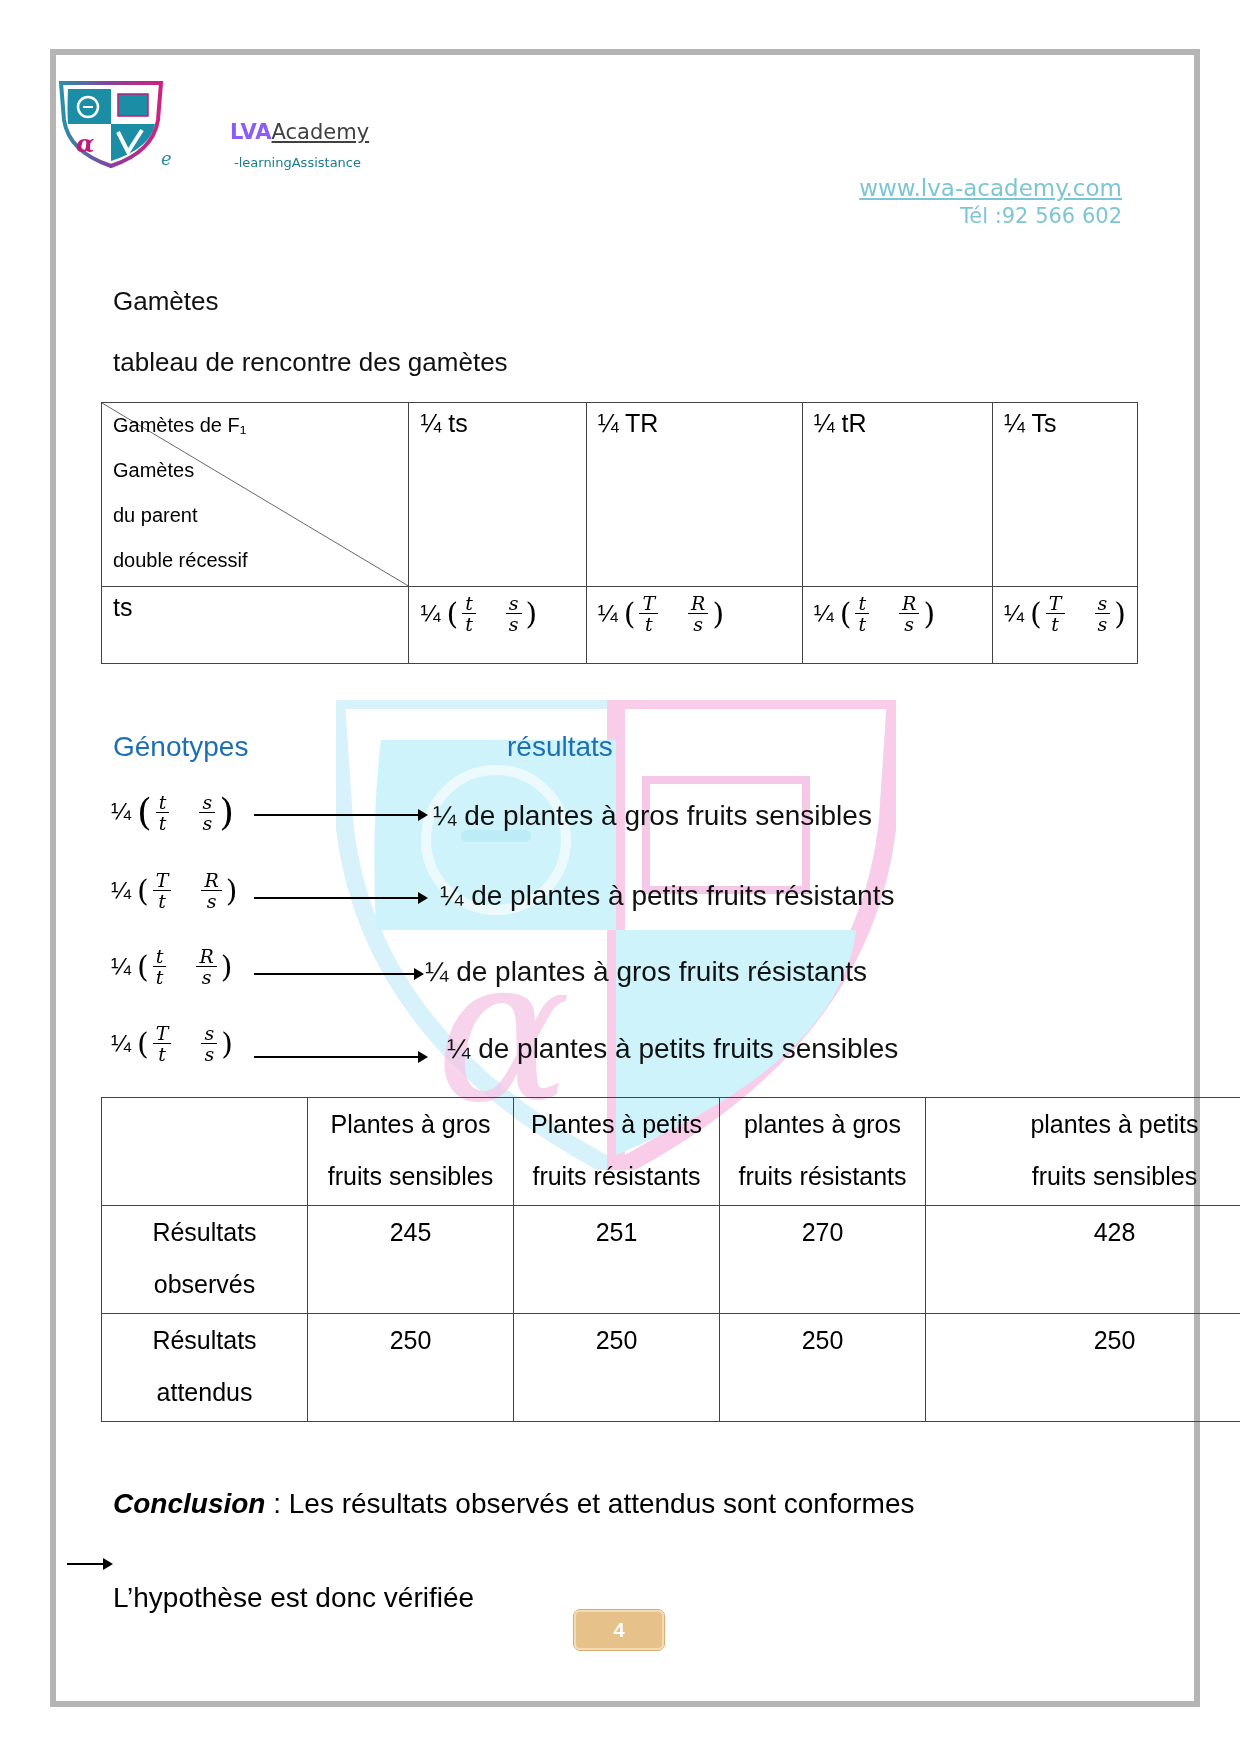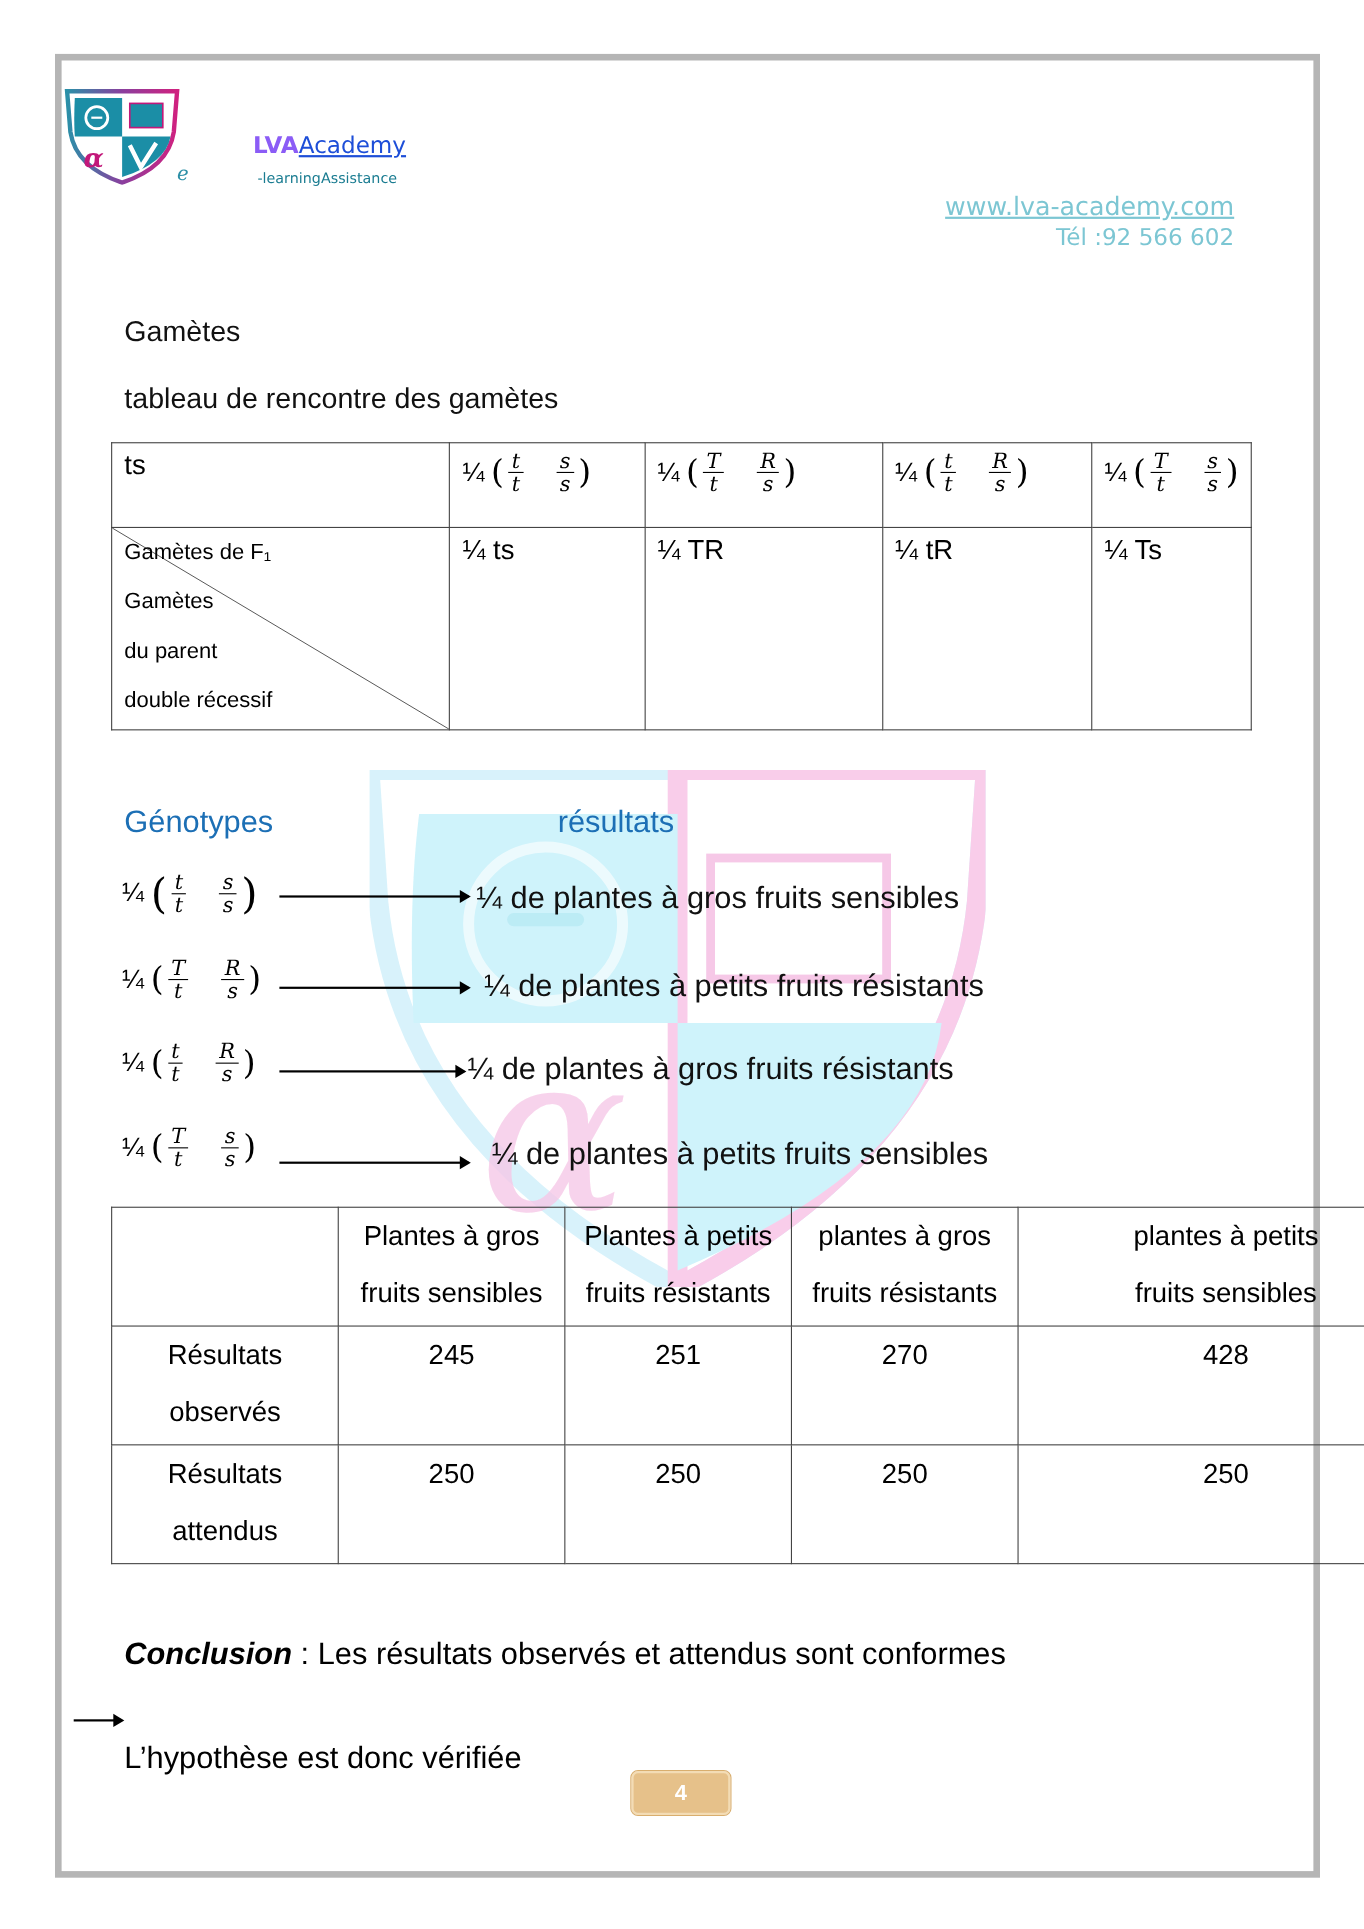--- a/index.html
+++ b/index.html
@@ -8,21 +8,21 @@
   .page-frame { position: absolute; left: 50px; top: 49px; width: 1138px; height: 1646px;
                 border: 6px solid #b5b5b5; box-sizing: content-box; }
 
   
   .logo { position: absolute; left: 58px; top: 80px; width: 106px; height: 88px; }
   .logo-e { position: absolute; left: 161px; top: 148px; font-family: "DejaVu Serif", serif;
             font-style: italic; color: #2b8fa6; font-size: 18px; }
   .brand { position: absolute; left: 230px; top: 120px; font-family: "DejaVu Sans", sans-serif;
            font-size: 21px; letter-spacing: 0px; }
   .brand .lva { color: #8b5cf6; font-weight: bold; }
-  .brand .academy { color: #1d4ed8; text-decoration: underline; }
+  .brand .academy { color: #404040; text-decoration: underline; }
   .tagline { position: absolute; left: 234px; top: 155px; font-family: "DejaVu Sans", sans-serif;
              font-size: 13px; color: #1a7c91; }
   .website { position: absolute; right: 118px; top: 175px; font-family: "DejaVu Sans", sans-serif;
              font-size: 23px; color: #7cc6d3; text-decoration: underline; text-align: right; }
   .phone { position: absolute; right: 118px; top: 204px; font-family: "DejaVu Sans", sans-serif;
            font-size: 21px; color: #7cc6d3; text-align: right; }
 
   
   .body-text { font-family: "Liberation Sans", sans-serif; font-size: 26px; color: #111; }
   .heading { position: absolute; left: 113px; }
@@ -109,104 +109,104 @@
   <rect x="125" y="130" width="70" height="12" rx="6" fill="#b9ebf5"></rect>
   <rect x="310" y="80" width="160" height="110" fill="none" stroke="#f6c6e6" stroke-width="8"></rect>
   <text x="100" y="400" font-family="DejaVu Serif, serif" font-style="italic" font-size="200" fill="#f6c6e6" opacity="0.8">α</text>
 </svg>
 
 <div class="heading body-text" style="top:286px;">Gamètes</div>
 <div class="heading body-text" style="top:347px;">tableau de rencontre des gamètes</div>
 
 <table class="t1">
   <tbody>
-      <tr style="height:77px;">
-    <td class="cellpad">ts</td>
-    <td class="cellpad">
-      <span class="geno">
-        <span class="quarter">¼</span>
-            <span class="paren">(</span>
-        <span class="frac">
-              <span class="num">t</span>
-              <span class="den">t</span>
-            </span>
-        <span class="gap"></span>
-        <span class="frac">
-              <span class="num">s</span>
-              <span class="den">s</span>
-            </span>
-            <span class="paren">)</span>
-      </span>
-    </td>
-    <td class="cellpad">
-      <span class="geno">
-        <span class="quarter">¼</span>
-            <span class="paren">(</span>
-        <span class="frac">
-              <span class="num">T</span>
-              <span class="den">t</span>
-            </span>
-        <span class="gap"></span>
-        <span class="frac">
-              <span class="num">R</span>
-              <span class="den">s</span>
-            </span>
-            <span class="paren">)</span>
-      </span>
-    </td>
-    <td class="cellpad">
-      <span class="geno">
-        <span class="quarter">¼</span>
-            <span class="paren">(</span>
-        <span class="frac">
-              <span class="num">t</span>
-              <span class="den">t</span>
-            </span>
-        <span class="gap"></span>
-        <span class="frac">
-              <span class="num">R</span>
-              <span class="den">s</span>
-            </span>
-            <span class="paren">)</span>
-      </span>
-    </td>
-    <td class="cellpad">
-      <span class="geno">
-        <span class="quarter">¼</span>
-            <span class="paren">(</span>
-        <span class="frac">
-              <span class="num">T</span>
-              <span class="den">t</span>
-            </span>
-        <span class="gap"></span>
-        <span class="frac">
-              <span class="num">s</span>
-              <span class="den">s</span>
-            </span>
-            <span class="paren">)</span>
-      </span>
-    </td>
-  </tr>
-  <tr style="height:184px;">
+      <tr style="height:184px;">
     <td class="diag-cell" style="width:349px;">
       <svg class="diag-svg" preserveAspectRatio="none" viewBox="0 0 100 100">
         <line x1="0" y1="0" x2="100" y2="100" stroke="#000" stroke-width="0.6" vector-effect="non-scaling-stroke"></line>
       </svg>
       <div class="diag-text">
         <div>Gamètes de F₁</div>
         <div>Gamètes</div>
         <div>du parent</div>
         <div>double récessif</div>
       </div>
     </td>
     <td class="cellpad" style="width:162px;">¼ ts</td>
     <td class="cellpad" style="width:207px;">¼ TR</td>
     <td class="cellpad" style="width:177px;">¼ tR</td>
     <td class="cellpad">¼ Ts</td>
   </tr>
+  <tr style="height:77px;">
+    <td class="cellpad">ts</td>
+    <td class="cellpad">
+      <span class="geno">
+        <span class="quarter">¼</span>
+            <span class="paren">(</span>
+        <span class="frac">
+              <span class="num">t</span>
+              <span class="den">t</span>
+            </span>
+        <span class="gap"></span>
+        <span class="frac">
+              <span class="num">s</span>
+              <span class="den">s</span>
+            </span>
+            <span class="paren">)</span>
+      </span>
+    </td>
+    <td class="cellpad">
+      <span class="geno">
+        <span class="quarter">¼</span>
+            <span class="paren">(</span>
+        <span class="frac">
+              <span class="num">T</span>
+              <span class="den">t</span>
+            </span>
+        <span class="gap"></span>
+        <span class="frac">
+              <span class="num">R</span>
+              <span class="den">s</span>
+            </span>
+            <span class="paren">)</span>
+      </span>
+    </td>
+    <td class="cellpad">
+      <span class="geno">
+        <span class="quarter">¼</span>
+            <span class="paren">(</span>
+        <span class="frac">
+              <span class="num">t</span>
+              <span class="den">t</span>
+            </span>
+        <span class="gap"></span>
+        <span class="frac">
+              <span class="num">R</span>
+              <span class="den">s</span>
+            </span>
+            <span class="paren">)</span>
+      </span>
+    </td>
+    <td class="cellpad">
+      <span class="geno">
+        <span class="quarter">¼</span>
+            <span class="paren">(</span>
+        <span class="frac">
+              <span class="num">T</span>
+              <span class="den">t</span>
+            </span>
+        <span class="gap"></span>
+        <span class="frac">
+              <span class="num">s</span>
+              <span class="den">s</span>
+            </span>
+            <span class="paren">)</span>
+      </span>
+    </td>
+  </tr>
 </tbody>
   </table>
 
 <div class="blue-label" style="left:113px; top:731px;text-align:center;">Génotypes</div>
 <div class="blue-label" style="left:507px; top:731px;">résultats</div>
 
 <div class="geno-row" style="top:790px;">
   <span class="geno">
     <span class="quarter">¼</span>
       <span class="paren" style="font-size:38px;">(</span>

